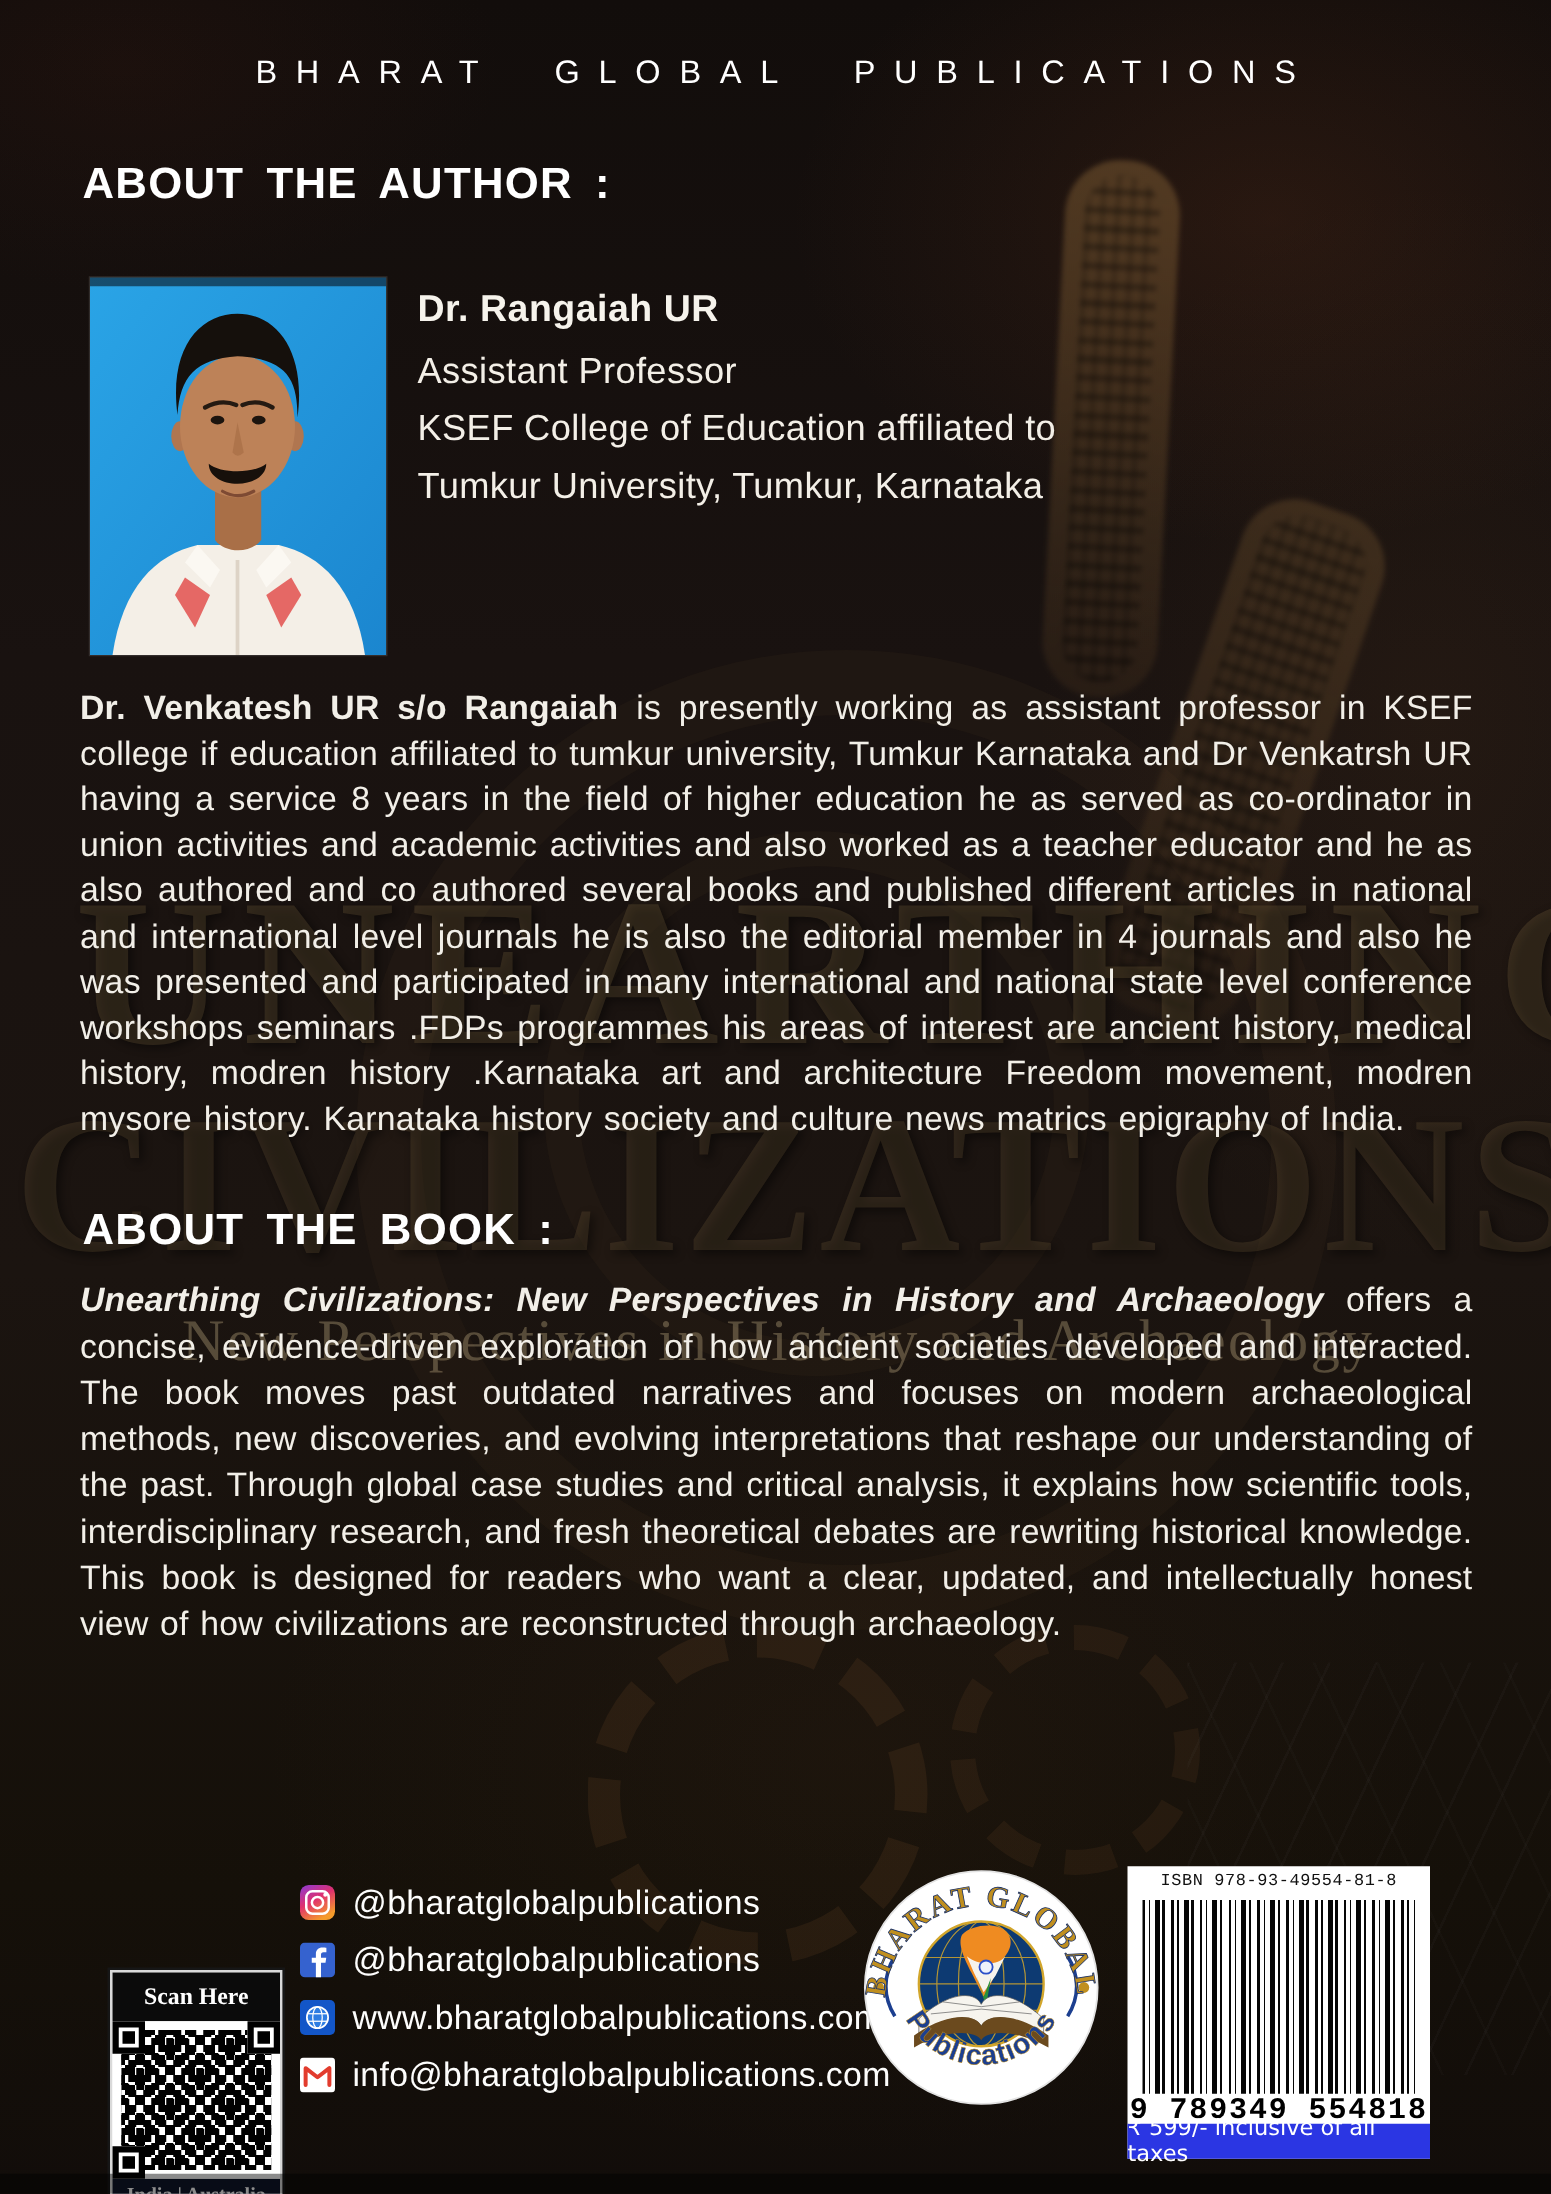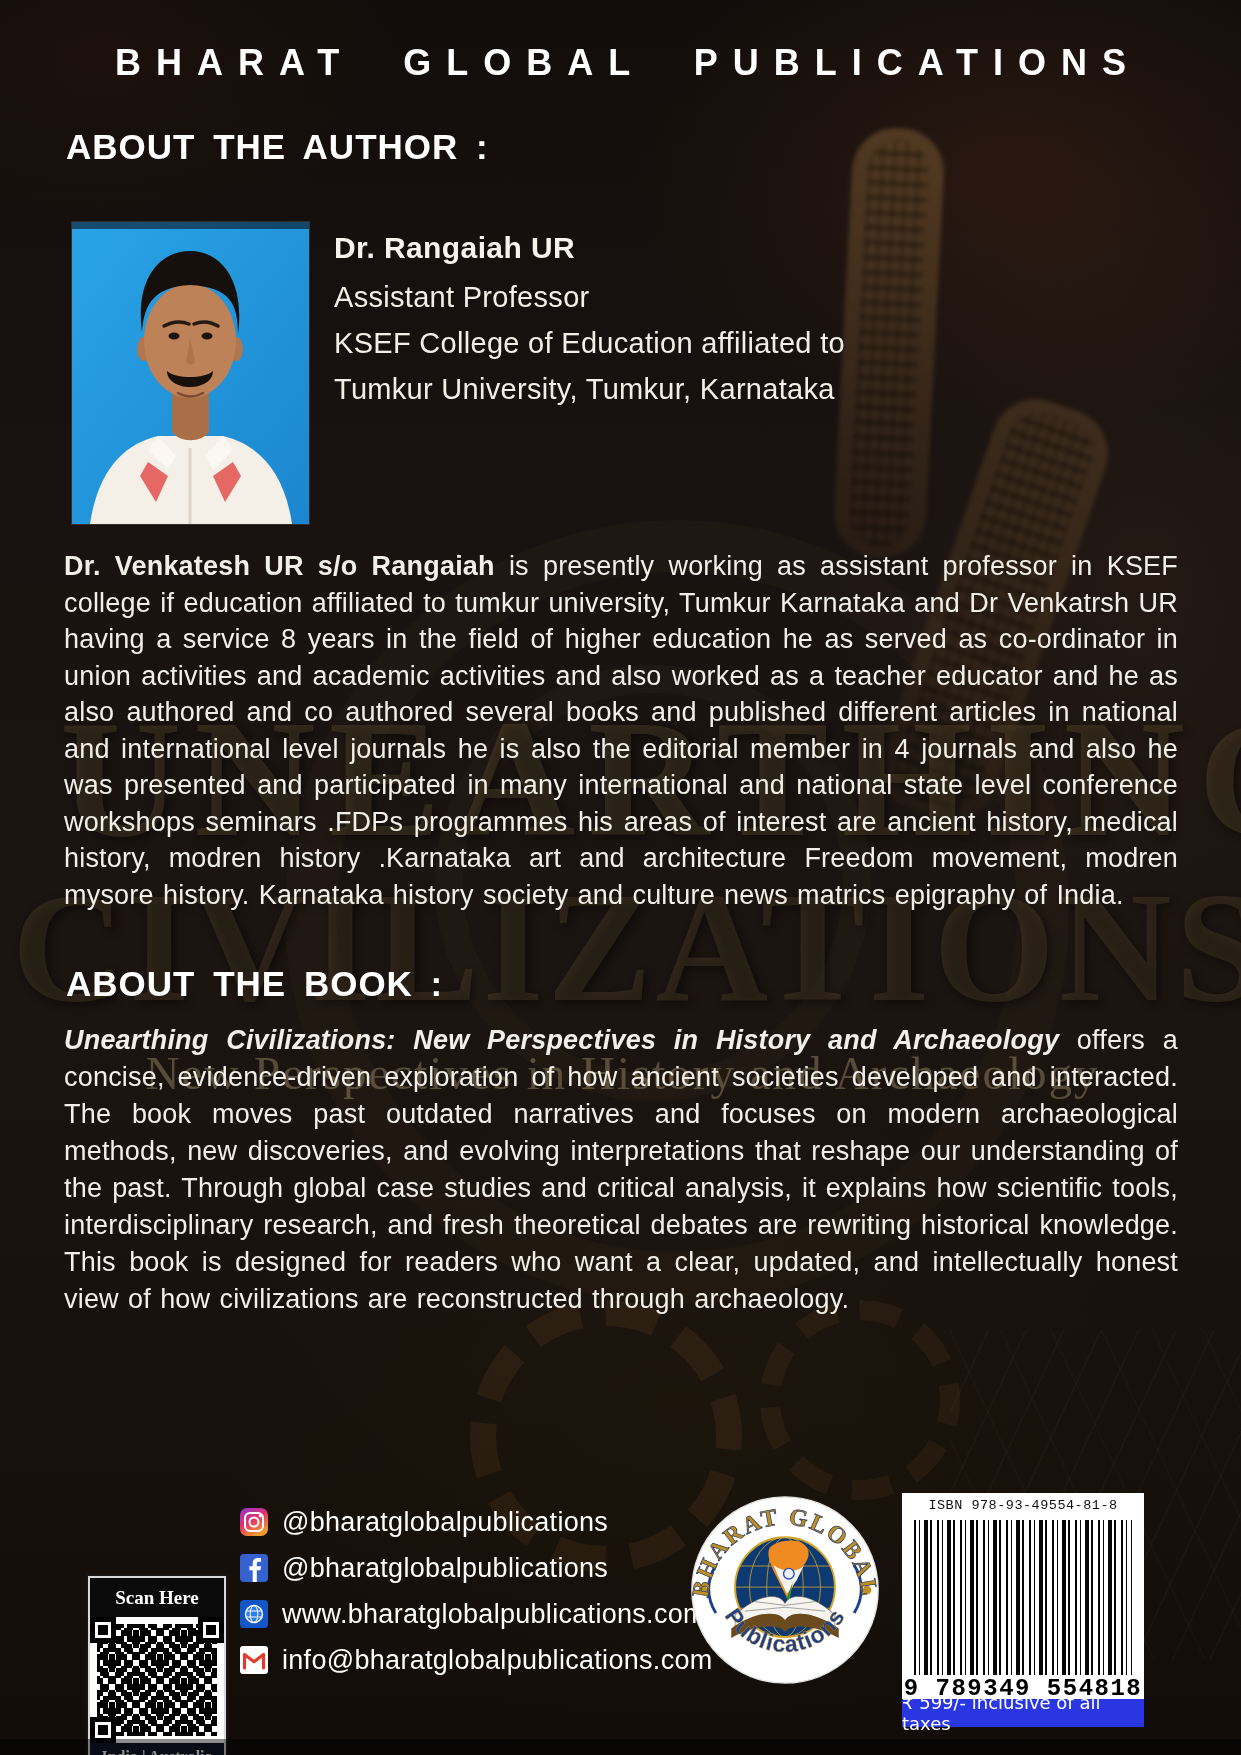--- a/index.html
+++ b/index.html
@@ -33,22 +33,22 @@
          font-weight:bold;white-space:nowrap;text-align:center;}
   .ghost-t1{left:60px;top:682px;width:1140px;font-size:168px;letter-spacing:13px;
             color:rgba(185,155,95,.17);text-shadow:3px 3px 8px rgba(0,0,0,.45);}
   .ghost-t2{left:12px;top:858px;width:1220px;font-size:156px;letter-spacing:4px;
             color:rgba(180,150,92,.15);text-shadow:3px 3px 8px rgba(0,0,0,.45);}
   .ghost-sub{left:80px;top:1046px;width:1085px;font-size:47px;font-weight:normal;
             letter-spacing:2px;color:rgba(205,185,142,.34);}
 
   
   .abs{position:absolute;z-index:3;}
-  .pub-header{left:0;right:0;top:42px;text-align:center;color:#ffffff;font-weight:bold;
-              font-size:36px;letter-spacing:15px;word-spacing:24px;padding-left:15px;}
+  .pub-header{left:0;right:0;top:42px;text-align:center;color:#ffffff;font-weight:normal;
+              font-size:26px;letter-spacing:15px;word-spacing:24px;padding-left:15px;}
   .sec-heading{color:#ffffff;font-weight:bold;font-size:35px;letter-spacing:1px;word-spacing:7px;}
   .h-author{left:66px;top:127px;}
   .h-book{left:66px;top:964px;}
 
   .photo{left:72px;top:222px;width:237px;height:302px;box-shadow:0 0 0 1px rgba(255,255,255,.12);}
   .author-info{color:#f6f3ec;}
   .author-name{left:334px;top:231px;font-size:30px;font-weight:bold;letter-spacing:.4px;}
   .a-line{font-size:29px;letter-spacing:.3px;color:#f3efe7;}
   .a-l1{left:334px;top:281px;}
   .a-l2{left:334px;top:327px;}

